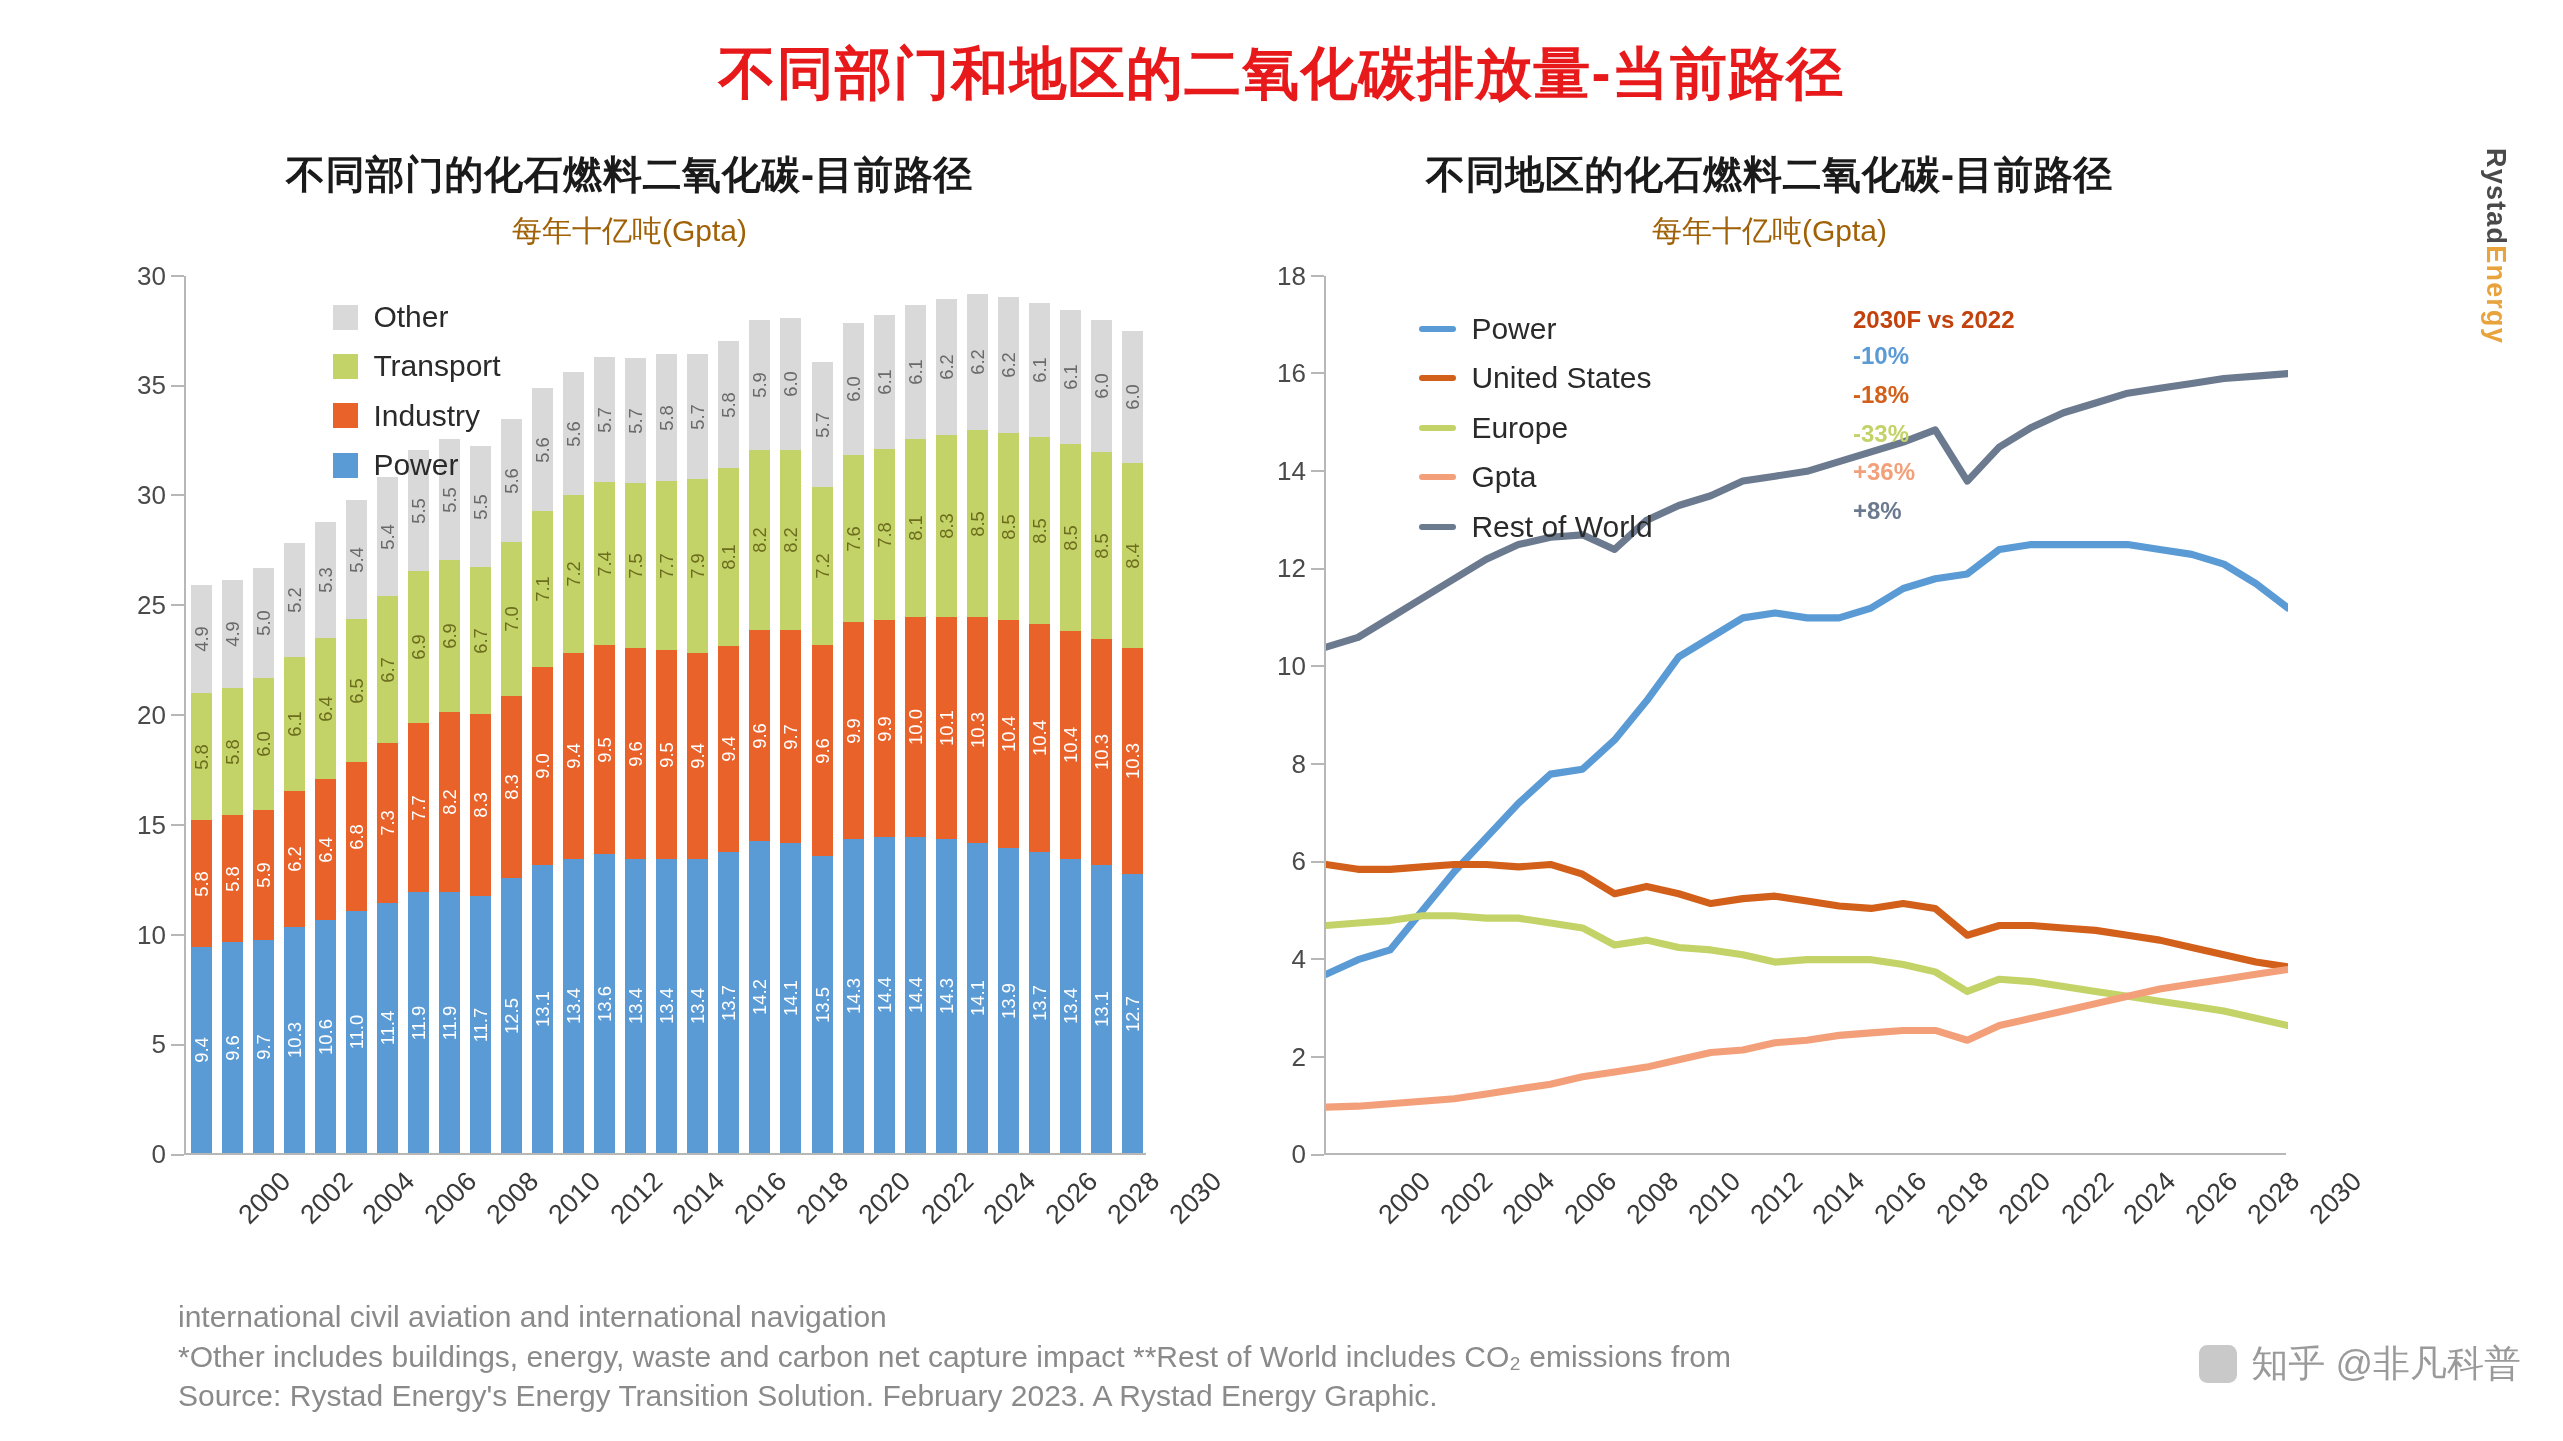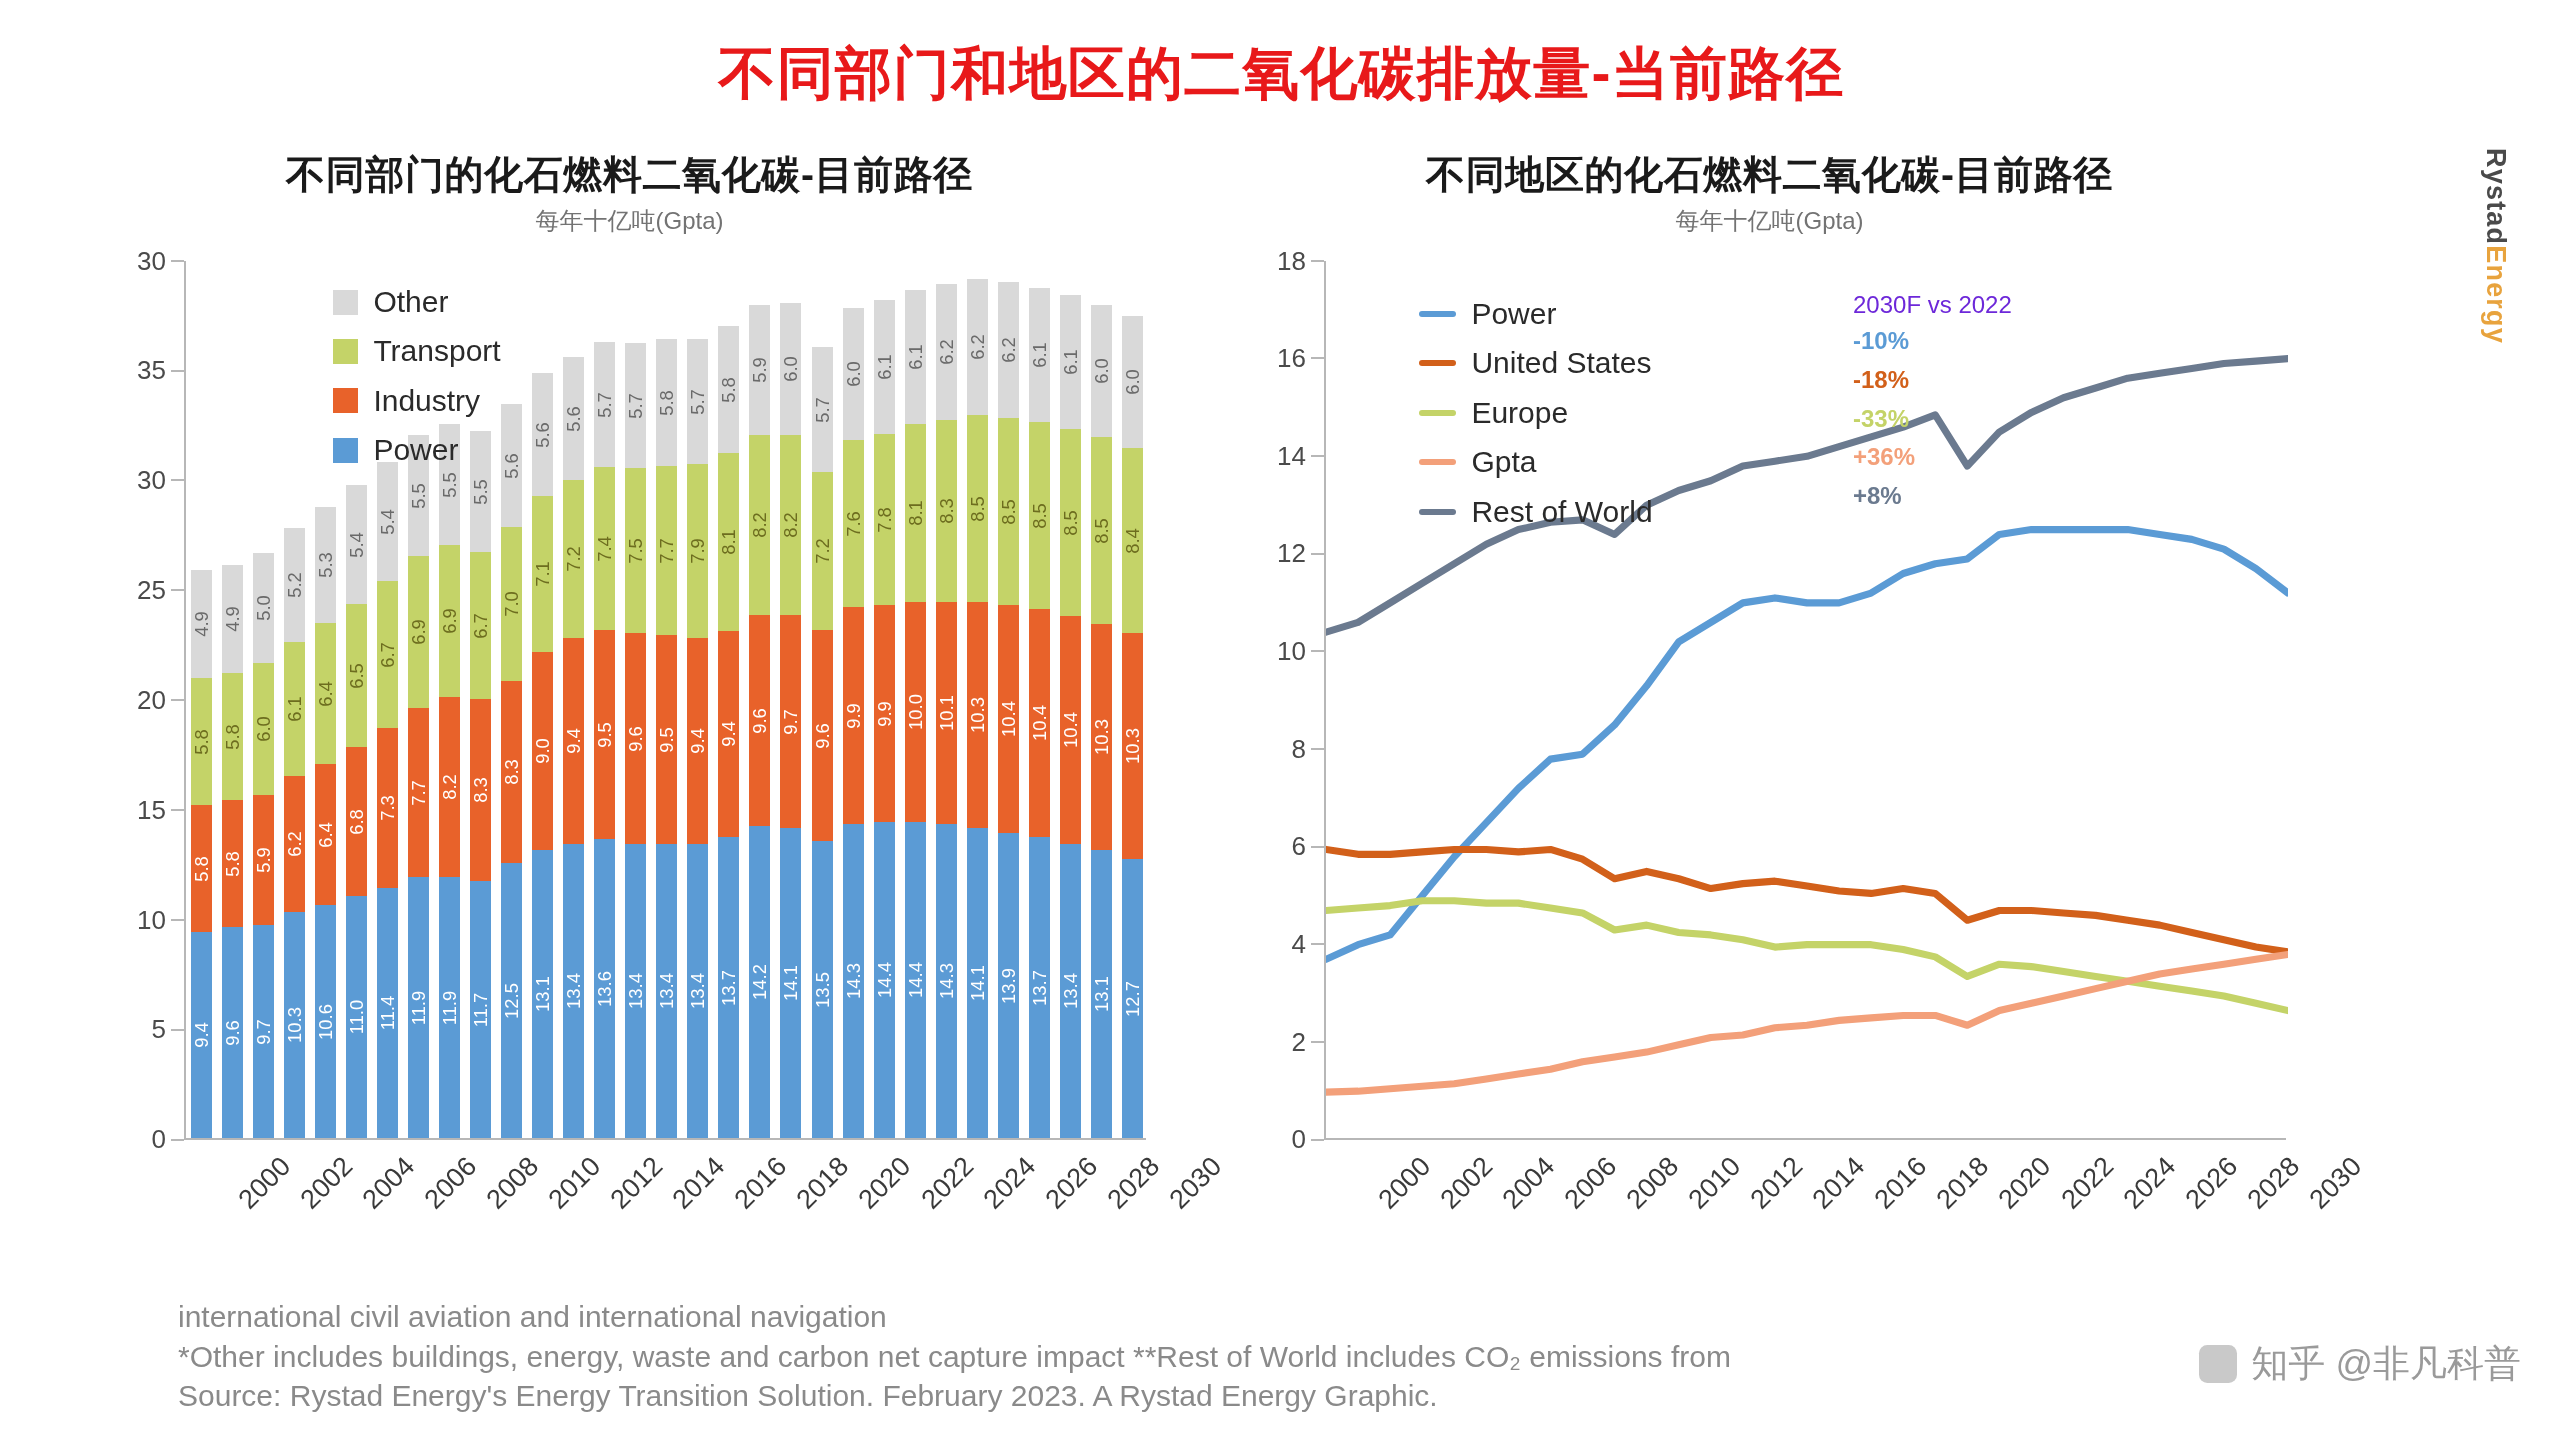--- a/index.html
+++ b/index.html
@@ -23,23 +23,23 @@
   .panel-right{left:1241px;width:1057px;}
   .panel-title{
     text-align:center;
     font-size:39px;
     color:#1a1a1a;
     font-weight:600;
     letter-spacing:0.6px;
   }
   .panel-sub{
     text-align:center;
-    font-size:24px;
-    color:#737373;
-    margin-top:3px;
+    font-size:30px;
+    color:#a16207;
+    margin-top:9px;
   }
   .plot{
     position:relative;
     margin-top:24px;
     height:879px;
   }
   .axis-label{
     position:absolute;
     font-size:26px;
     color:#4a4a4a;
@@ -99,21 +99,21 @@
     color:#2a2a2a;
   }
   .legend .row{display:flex;align-items:center;margin-bottom:15.4px;}
   .legend .swatch{width:25px;height:25px;margin-right:15.4px;}
   .lgd-line .swatch{height:6px;width:37px;border-radius:3.6px;}
   .cmp{
     position:absolute;
     font-size:24px;
     font-weight:bold;
   }
-  .cmp .hdr{color:#6d28d9;font-weight:normal;margin-bottom:8.3px;}
+  .cmp .hdr{color:#c2410c;font-weight:bold;margin-bottom:8.3px;}
   .cmp .v{margin-bottom:10.7px;}
   .foot{
     position:absolute;
     left:178px;
     top:1297px;
     width:1900px;
     font-size:30px;
     line-height:1.32;
     color:#8a8a8a;
   }

